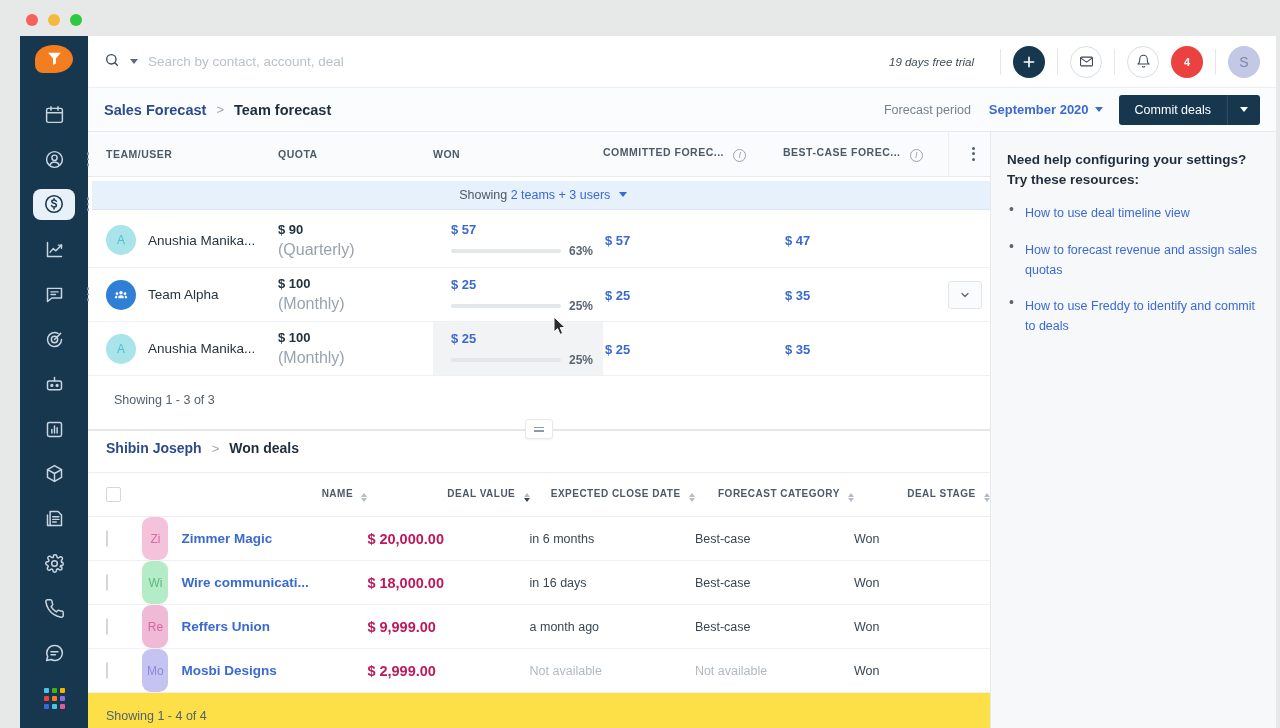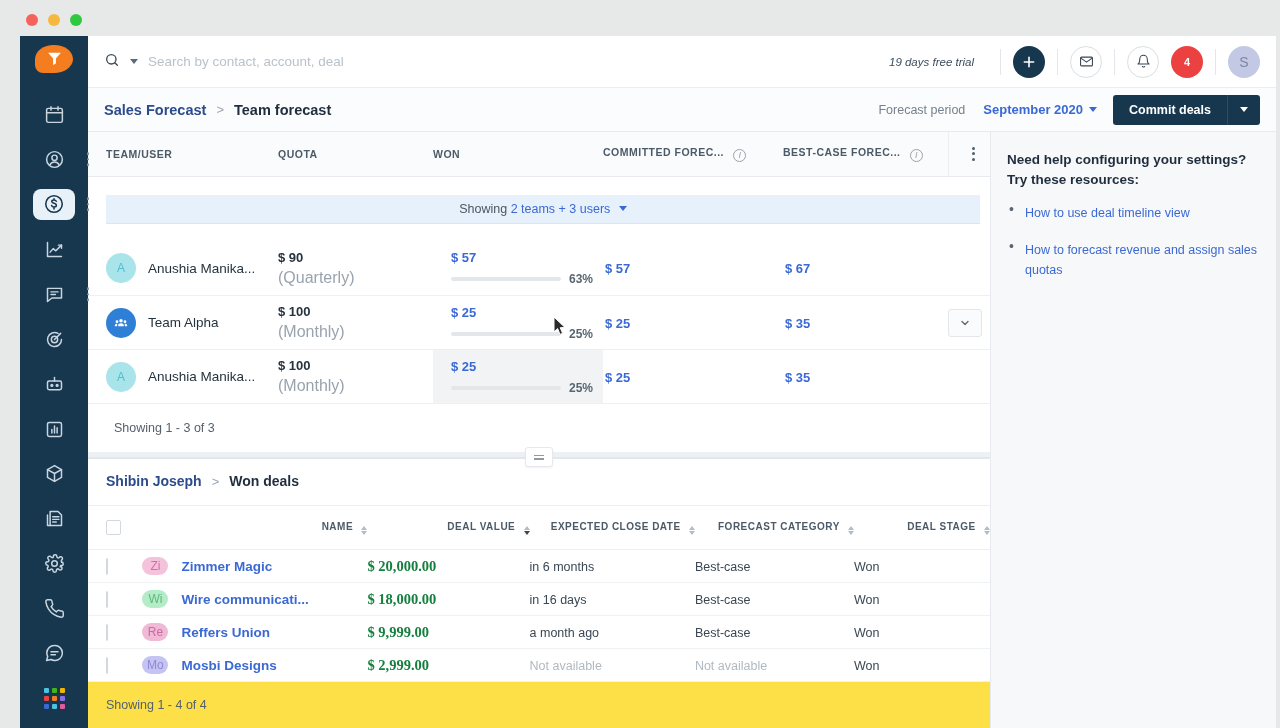--- a/index.html
+++ b/index.html
@@ -90,21 +90,21 @@
     height: 44px; display: flex; align-items: center; padding: 0 16px;
     background: #fbfcfd; border-bottom: 1px solid #e7eaee; flex: 0 0 44px;
   }
   .crumb-link { color: #2c4b8c; font-size: 14.5px; font-weight: bold; }
   .crumb-sep { color: #9aa5b1; margin: 0 10px; font-size: 13px; }
   .crumb-cur { color: #1f2d3d; font-size: 14.5px; font-weight: bold; }
   .crumbright { margin-left: auto; display: flex; align-items: center; gap: 16px; }
   .fp-label { color: #76818d; font-size: 12.5px; }
   .fp-value { color: #3b69d4; font-size: 13px; font-weight: bold; margin-left: 12px; }
   .commit-btn {
-    background: #17374f; color: #fff; font-size: 12.5px; font-weight: bold;
+    background: #17374f; color: #fff; font-size: 12.5px; font-weight: normal;
     height: 30px; display: flex; align-items: center; border-radius: 3px;
   }
   .commit-btn .lbl { padding: 0 16px; }
   .commit-btn .split { width: 1px; height: 30px; background: #2c4d66; }
   .commit-btn .arrow { padding: 0 12px; display: flex; align-items: center; }
 
   
   .content { flex: 1; display: flex; min-height: 0; background: #eef1f4; }
   .leftcol { flex: 1; display: flex; flex-direction: column; min-width: 0; padding: 0; }
   .rightcol { width: 286px; flex: 0 0 286px; background: #f7f8fa; padding: 18px 16px 0 16px; border-left: 1px solid #e7eaee; }
@@ -185,23 +185,23 @@
   .dtable th.dc4 { width: 152px; }
   .dtable th.dc5 { width: 130px; }
   .sortic { display: inline-flex; flex-direction: column; gap: 1px; margin-left: 5px; vertical-align: 0px; }
   .sortic i { width: 0; height: 0; border-left: 3.5px solid transparent; border-right: 3.5px solid transparent; display: block; }
   .sortic i.up { border-bottom: 4px solid #b3bcc5; }
   .sortic i.dn { border-top: 4px solid #b3bcc5; }
   .sortic.active i.dn { border-top-color: #3a4753; }
   .dtable td { border-bottom: 1px solid #eff1f3; height: 33px; padding: 0; vertical-align: middle; font-size: 13px; }
   .chkbox { width: 15px; height: 15px; border: 1px solid #d2d8de; border-radius: 2px; background: #fff; margin-left: 18px; }
   .dealname { display: flex; align-items: center; gap: 13px; }
-  .davatar { width: 26px; height: 18px; border-radius: 9px; display: flex; align-items: center; justify-content: center; font-size: 12px; flex: 0 0 26px; }
+  .davatar { width: 26px; height: 43px; border-radius: 9px; display: flex; align-items: center; justify-content: center; font-size: 12px; flex: 0 0 26px; }
   .dlink { color: #3b69d4; font-size: 13.5px; font-weight: bold; white-space: nowrap; overflow: hidden; text-overflow: ellipsis; }
-  .dvalue { font-size: 14.5px; color: #15803d; font-weight: bold; font-family: Liberation Serif, serif; }
+  .dvalue { font-size: 14.5px; color: #be185d; font-weight: bold; }
   .dtext { font-size: 12.5px; color: #3a4753; }
   .dtext.muted { color: #b0b9c1; }
   .deals-foot { font-size: 12.5px; color: #55616d; padding: 16px 0 16px 18px; background: #fde047; }
 
   
   .help-title { font-size: 13.5px; color: #1f2d3d; font-weight: bold; line-height: 1.45; margin-bottom: 14px; }
   .help-list { list-style: none; }
   .help-list li { position: relative; padding-left: 18px; margin-bottom: 17px; }
   .help-list li:before { content: "•"; position: absolute; left: 2px; top: -2px; color: #5a6672; font-size: 14px; }
   .help-link { color: #3b69d4; font-size: 12.5px; line-height: 1.5; }
@@ -441,21 +441,21 @@
                     <span class="kebab">
                         <i></i>
                         <i></i>
                         <i></i>
                       </span>
                   </th>
                 </tr>
               </thead>
               <tbody>
                 <tr>
-                  <td colspan="6" style="height:auto;border:none;padding:18px">
+                  <td colspan="6" style="height:auto;border:none;padding:4px">
                     <div class="showing-row">
                       <span>Showing</span>
                       <b>2 teams + 3 users</b>
                       <span class="showing-caret"></span>
                     </div>
                   </td>
                 </tr>
 
                 <tr>
                   <td>
@@ -471,21 +471,21 @@
                   <td>
                     <div class="won-cell">
                       <div class="won-val">$ 57</div>
                       <div class="bar-row">
                         <span class="bar-track"><span class="bar-fill" id="bar0" style="width: 63%;"></span></span>
                         <span class="bar-pct">63%</span>
                       </div>
                     </div>
                   </td>
                   <td><span class="money">$ 57</span></td>
-                  <td><span class="money">$ 67</span></td>
+                  <td><span class="money">$ 47</span></td>
                   <td></td>
                 </tr>
 
                 <tr>
                   <td>
                     <div class="usercell cellpad">
                       <span class="uavatar blue">
                         <svg width="16" height="16" viewBox="0 0 24 24" fill="#fff">
                           <circle cx="12" cy="8.5" r="2.6"></circle>
                             <circle cx="6" cy="10" r="2.1"></circle>
@@ -666,20 +666,21 @@
             </table>
             <div class="deals-foot">Showing 1 - 4 of 4</div>
           </div>
         </div>
 
         <div class="rightcol">
           <div class="help-title">Need help configuring your settings? Try these resources:</div>
           <ul class="help-list">
             <li><a class="help-link">How to use deal timeline view</a></li>
             <li><a class="help-link">How to forecast revenue and assign sales quotas</a></li>
+            <li><a class="help-link">How to use Freddy to identify and commit to deals</a></li>
           </ul>
         </div>
       </div>
     </div>
   </div>
 
   <svg class="cursor" viewBox="0 0 14 20">
     <path d="M1 1 L1 16 L4.6 12.6 L7 18.4 L9.6 17.3 L7.2 11.7 L12 11.5 Z" fill="#2b2b2b" stroke="#fff" stroke-width="1"></path>
   </svg>
 </div>

